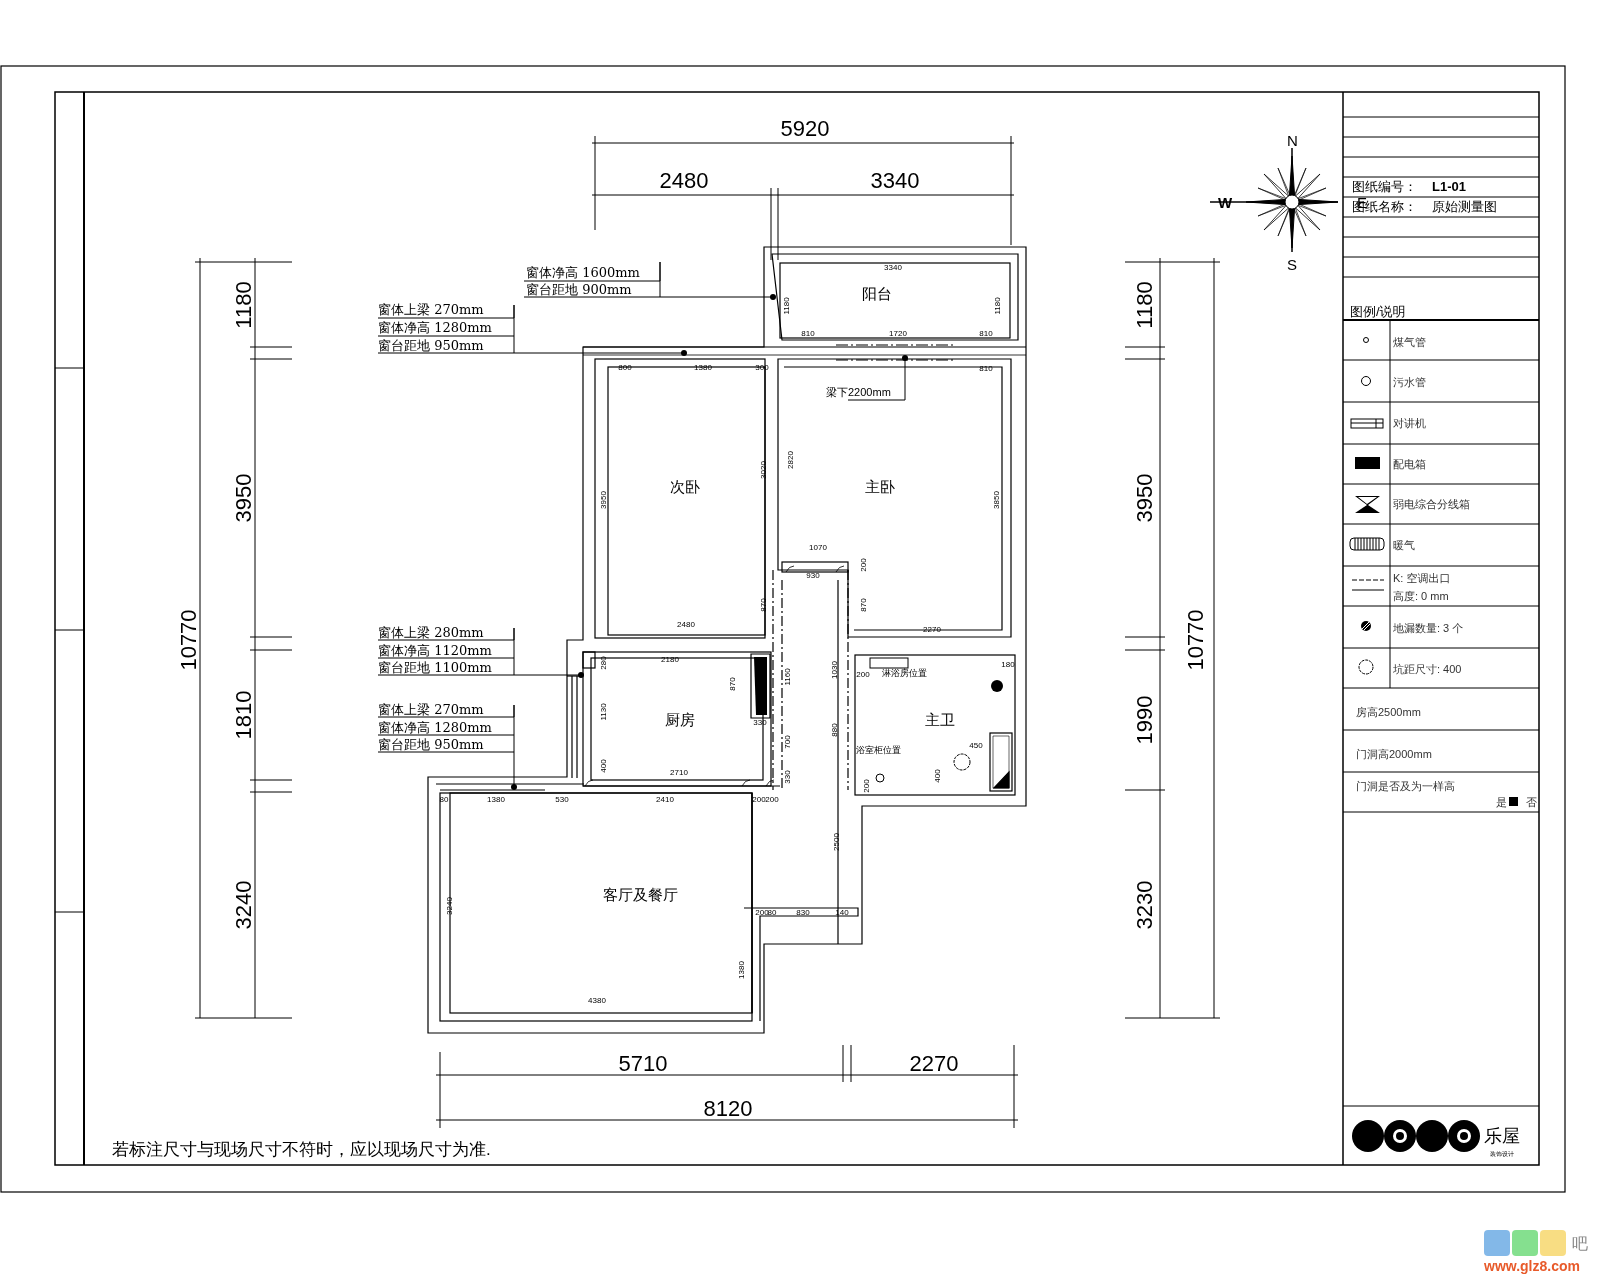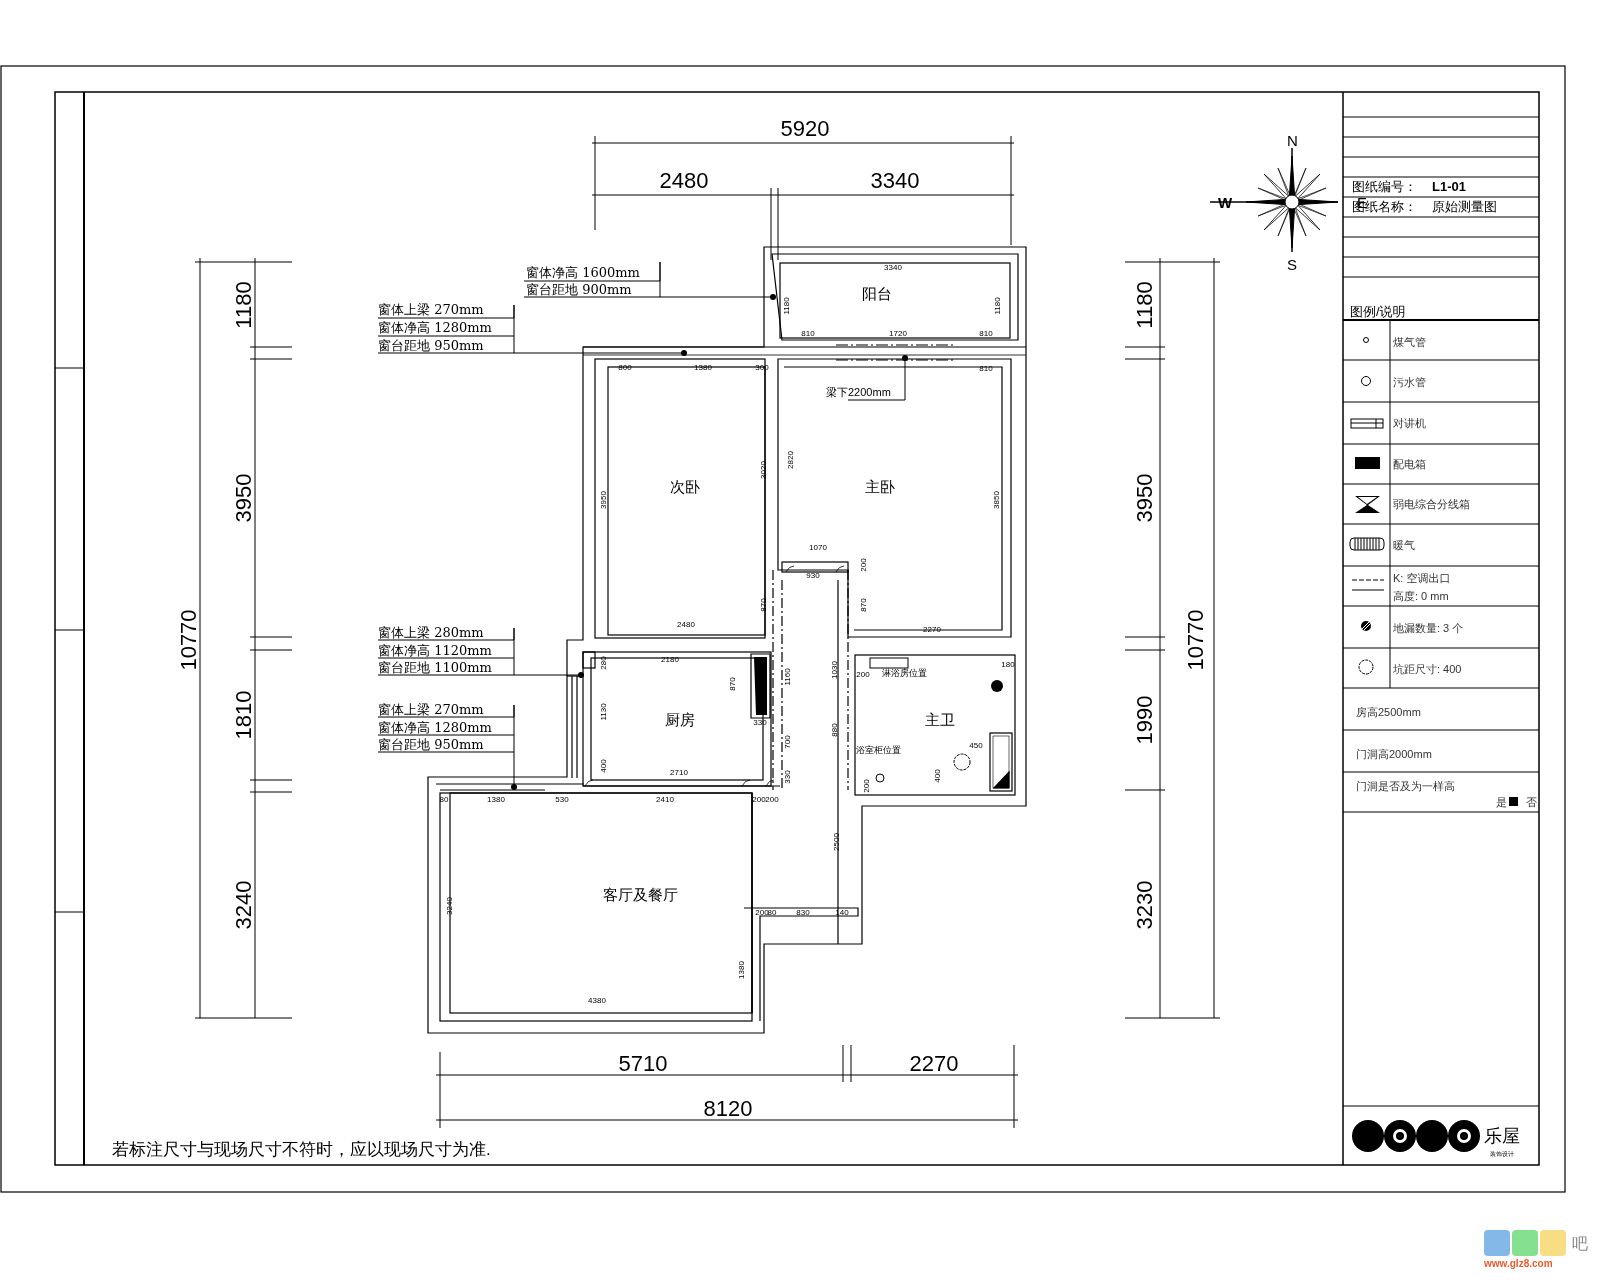--- a/index.html
+++ b/index.html
@@ -7,21 +7,21 @@
   svg{position:absolute;left:0;top:0;}
   .t{font-family:"Liberation Sans","DejaVu Sans",sans-serif;fill:#000;}
   .dimbig{font-size:22px;}
   .dimsm{font-size:8px;}
   .note{font-family:"DejaVu Serif",serif;font-size:13px;}
   .room{font-size:15px;}
   .tb{font-size:13px;}
   .leg{font-size:11px;fill:#333;}
   .wm{position:absolute;left:1480px;top:1228px;width:118px;height:52px;}
   .wm .blk{position:absolute;top:2px;width:26px;height:26px;border-radius:4px;opacity:.75;}
-  .wm .url{position:absolute;left:4px;top:30px;font-family:"Liberation Sans",sans-serif;font-size:10px;color:#e85a2a;font-weight:bold;}
+  .wm .url{position:absolute;left:4px;top:30px;font-family:"Liberation Sans",sans-serif;font-size:14px;color:#e85a2a;font-weight:bold;}
   .wm .ba{position:absolute;left:92px;top:6px;font-size:16px;color:#888;}
 </style>
 </head>
 <body>
 
 <svg width="1600" height="1280" viewBox="0 0 1600 1280" xmlns="http://www.w3.org/2000/svg">
 
   <rect x="1" y="66" width="1564" height="1126" fill="none" stroke="#000" stroke-width="1.2"></rect>
   <rect x="55" y="92" width="1484" height="1073" fill="none" stroke="#000" stroke-width="1.5"></rect>
   <line x1="84" y1="92" x2="84" y2="1165" stroke="#000" stroke-width="2"></line>

